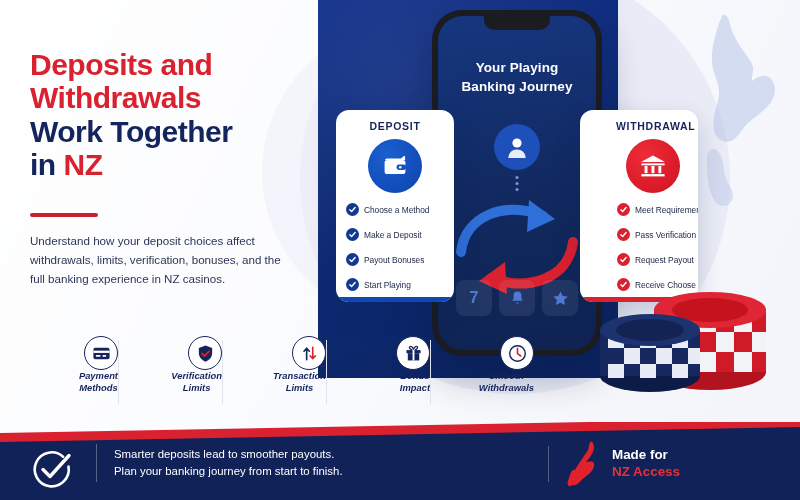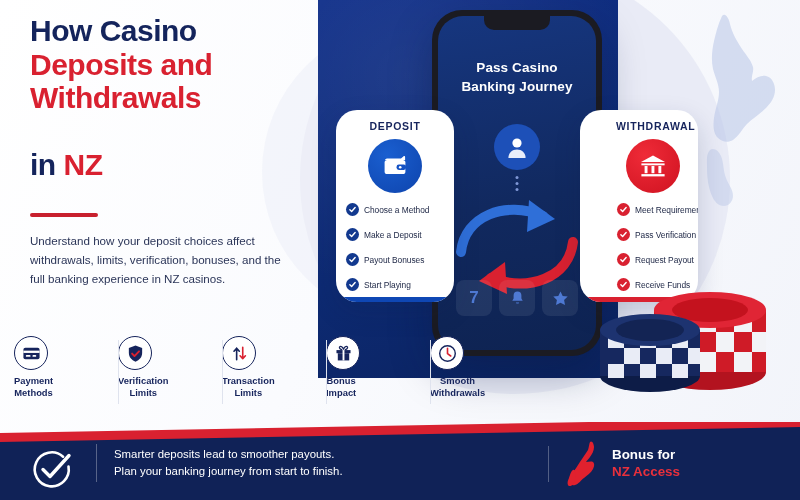--- a/index.html
+++ b/index.html
@@ -118,21 +118,21 @@
     background:rgba(255,255,255,.08);
     display:flex; align-items:center; justify-content:center;
     color:#4f7ad4; font-weight:bold; font-size:17px;
   }
 
   
   .card {
     position:absolute;
     width:118px;
     background:#fff;
-    border-radius:21px;
+    border-radius:13px;
     box-shadow:0 10px 26px rgba(16,32,80,.18);
     overflow:hidden;
     padding:10px 9px 11px;
   }
   .card.deposit { left:336px; top:110px; }
   .card.withdrawal { left:580px; top:110px;padding-left:36px; }
   .card-accent { position:absolute; left:0; right:0; bottom:0; height:5px; }
   .deposit .card-accent { background:#0f47b4; }
   .withdrawal .card-accent { background:#d92130; }
   .card-title {
@@ -161,22 +161,23 @@
   
   .chips { position:absolute; left:592px; top:276px; width:200px; height:120px; }
 
   
   .features {
     position:absolute; left:14px; top:336px;
     width:520px; height:76px;
     display:flex;
   }
   .feature {
-    flex:1; display:flex; flex-direction:column; align-items:flex-start; gap:5px;
+    flex:1; display:flex; flex-direction:column; align-items:flex-end; 
     position:relative;
+    font-style:italic;
   }
   .feature + .feature:before {
     content:""; position:absolute; left:0; top:4px;
     width:1px; height:64px; background:#dfe3ee;
   }
   .f-icon {
     width:34px; height:34px; border-radius:50%;
     border:1.6px solid #16245c;
     display:flex; align-items:center; justify-content:center;
     background:#fff;
@@ -225,34 +226,34 @@
   <div class="bg-circle2"></div>
 
   <svg class="bg-map" viewBox="0 0 120 210">
     <path fill="#b9c6e8" d="M36 14c3-4 7 2 8 8 2 9 7 17 12 25 4 6 9 11 11 18 1 5-2 9-1 14 4-3 9-6 14-5 6 1 9 8 9 14 0 7-4 13-9 18-6 6-13 10-19 16-5 5-8 12-14 16-5 3-11 2-15-2-5-5-5-13-4-20 1-9 5-17 5-26 0-8-4-15-6-23-2-9-1-19 1-28 2-8 4-17 8-25z"></path>
     <path fill="#c2cdea" d="M24 148c4-3 9 1 11 6 3 7 2 15 5 22 2 6 7 11 7 18 0 5-4 10-9 10-6 0-10-5-12-10-4-9-5-19-5-29 0-6-1-13 3-17z"></path>
   </svg>
 
   <div class="navy-panel"></div>
 
   <div class="headline">
-    <span>How Casino</span><br>
+    <br>
     <span class="red">Deposits and</span><br>
     <span class="red">Withdrawals</span><br>
-    <br>
+    <span>Work Together</span><br>
     <span>in </span><span class="red">NZ</span>
   </div>
   <div class="rule"></div>
   <div class="subtitle">Understand how your deposit choices affect withdrawals, limits, verification, bonuses, and the full banking experience in NZ casinos.</div>
 
   <div class="phone">
     <div class="phone-screen">
       <div class="notch"></div>
       <div class="phone-title">
-        <span>Pass Casino</span><br>
+        <span>Your Playing</span><br>
         <span>Banking Journey</span>
       </div>
 
       <div class="avatar-circle">
         <svg width="26" height="26" viewBox="0 0 26 26">
           <circle cx="13" cy="9" r="4.6" fill="#ffffff"></circle>
           <path d="M4.4 24c0-5 3.9-8.4 8.6-8.4S21.6 19 21.6 24z" fill="#e8edfa"></path>
         </svg>
       </div>
 
@@ -371,21 +372,21 @@
             </svg>
           </span>
         <span class="clabel">Request Payout</span>
       </div>
       <div class="citem">
         <span class="cmark">
             <svg width="7" height="7" viewBox="0 0 8 8">
               <path d="M1 4.2l2 2L7 1.8" stroke="#fff" stroke-width="1.6" fill="none" stroke-linecap="round" stroke-linejoin="round"></path>
             </svg>
           </span>
-        <span class="clabel">Receive Funds</span>
+        <span class="clabel">Receive Choose</span>
       </div>
     </div>
     <div class="card-accent"></div>
   </div>
 
   <svg class="chips" viewBox="0 0 200 120">
     <g>
       <ellipse cx="118" cy="96" rx="56" ry="18" fill="#b3131f"></ellipse>
       <rect x="62" y="34" width="112" height="62" fill="#cf1b27"></rect>
       <g fill="#f2f3f7">
@@ -501,18 +502,18 @@
       <span>Smarter deposits lead to smoother payouts.</span><br>
       <span>Plan your banking journey from start to finish.</span>
     </div>
 
     <div class="made-div"></div>
     <svg class="made-map" width="48" height="46" viewBox="0 0 48 46">
       <path fill="#e0212e" d="M30 2c2-2 4 2 4 5 0 4-2 7-4 10-1 2-3 3-4 5 2 0 5-1 7 0 2 2 1 5 0 7-2 4-6 6-9 9-3 2-5 6-9 7-3 1-6-1-6-4 0-4 3-7 5-10 3-4 5-8 8-12 2-3 4-6 6-9 1-3 1-6 2-8z"></path>
       <path fill="#e0212e" d="M13 30c2-1 3 2 3 4 0 4-1 7-3 10-1 2-4 3-5 1-1-2 0-5 1-7 1-3 2-7 4-8z"></path>
     </svg>
     <div class="made-text">
-      <span>Bonus for</span><br>
+      <span>Made for</span><br>
       <span class="red">NZ Access</span>
     </div>
   </div>
 
 </div>
 
 </body></html>

